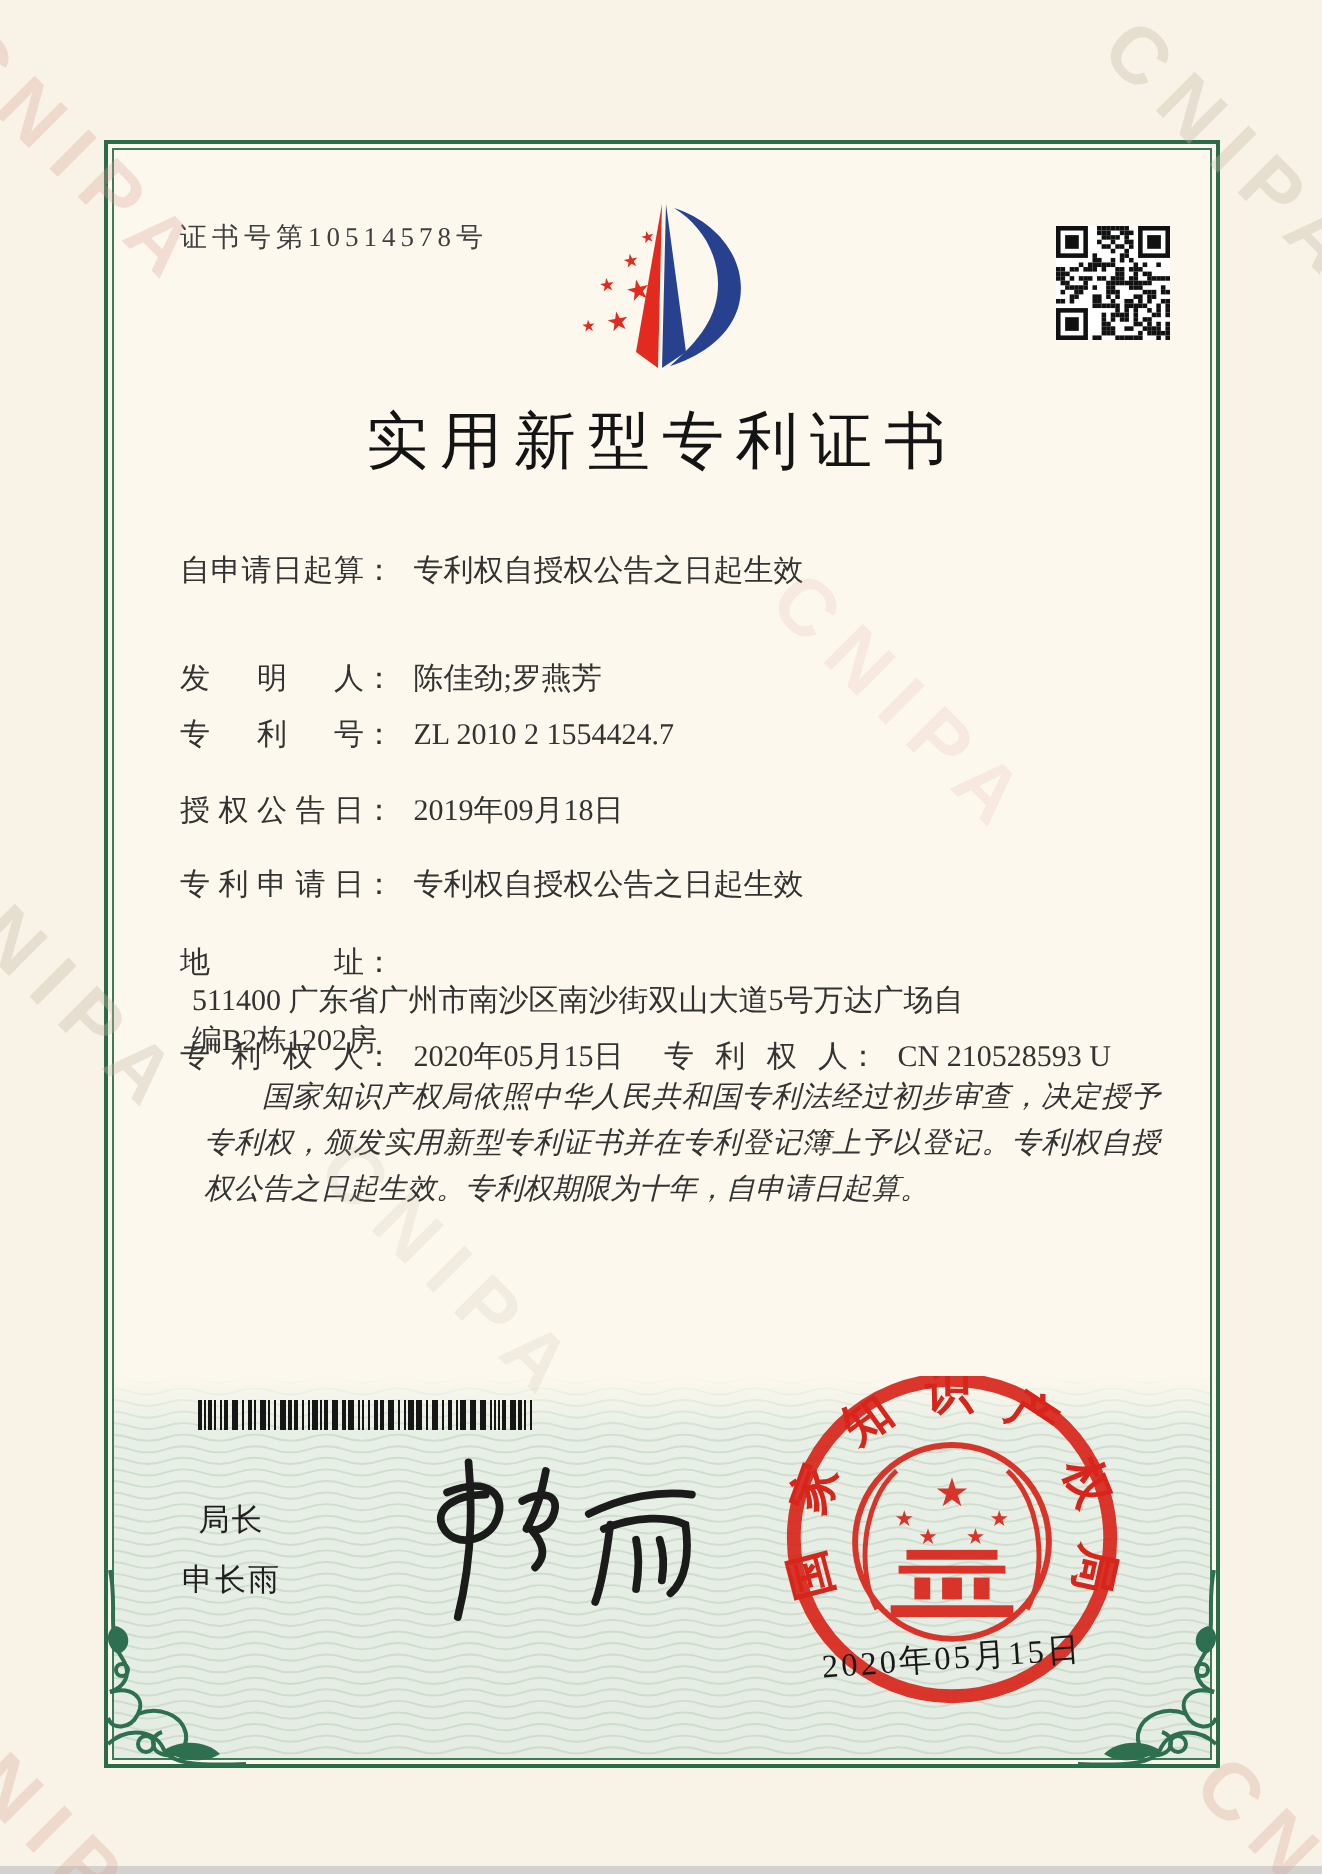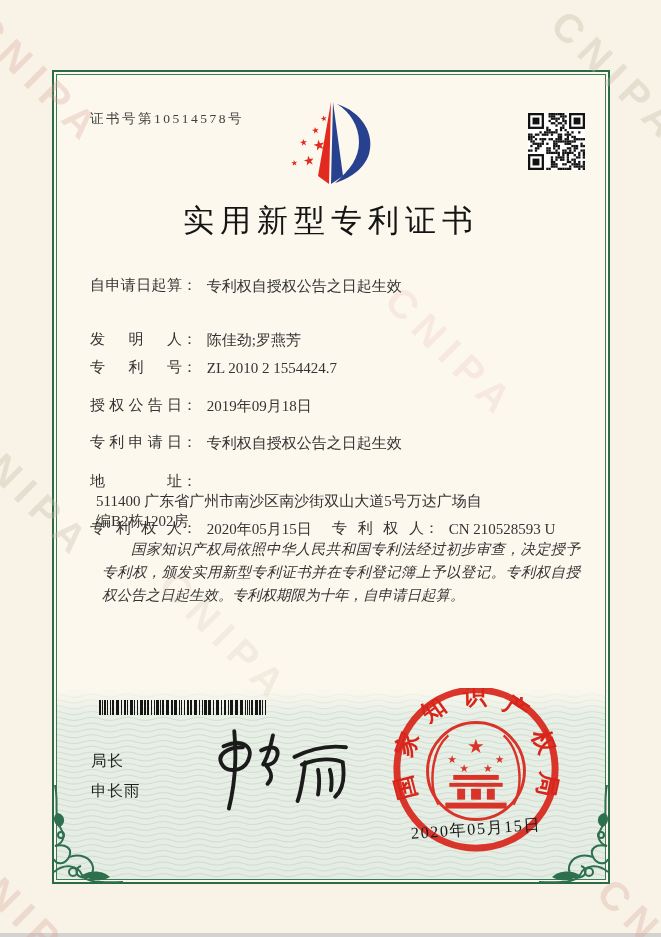--- a/index.html
+++ b/index.html
@@ -43,21 +43,21 @@
 
   
   .zone{ position:absolute; left:3px; right:3px; bottom:3px; top:616px; overflow:hidden;
          background:linear-gradient(180deg, rgba(233,240,230,0) 0%, #e8efe6 14%, #e5ece3 100%); }
   .zone .waves{ position:absolute; inset:0; width:100%; height:100%;
       -webkit-mask-image:linear-gradient(180deg, transparent 0, #000 16%); 
       mask-image:linear-gradient(180deg, transparent 0, #000 16%); }
   .barcode{ position:absolute; left:42px; top:12px; width:170px; height:15px; display:flex; align-items:stretch; }
   .barcode span{ background:#161616; }
   .barcode i{ background:transparent; }
-  .director{ position:absolute; left:34px; top:58px; font-size:15.5px; color:#1f1f1f; line-height:30px; letter-spacing:1px; }
+  .director{ position:absolute; left:34px; top:58px; font-size:15.5px; color:#1f1f1f; line-height:30px; letter-spacing:1px;text-align:center; }
   .signature{ position:absolute; left:136px; top:26px; width:162px; height:102px; }
   .seal{ position:absolute; left:330px; top:-8px; width:178px; height:178px; z-index:3; }
   .pagenum{ position:absolute; bottom:5px; left:0; width:100%; text-align:center; font-size:13px;
             letter-spacing:2px; color:#2c2c2c; }
 
   
   .orn{ position:absolute; bottom:-3px; width:72px; height:100px; z-index:4; }
   .orn.left{ left:-3px; }
   .orn.right{ right:-3px; transform:scaleX(-1); }
 

